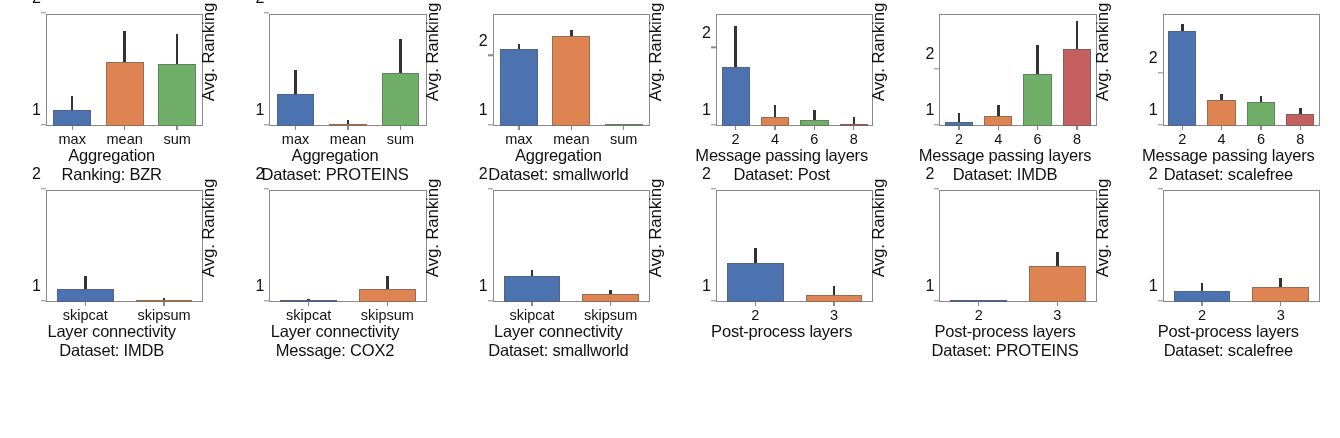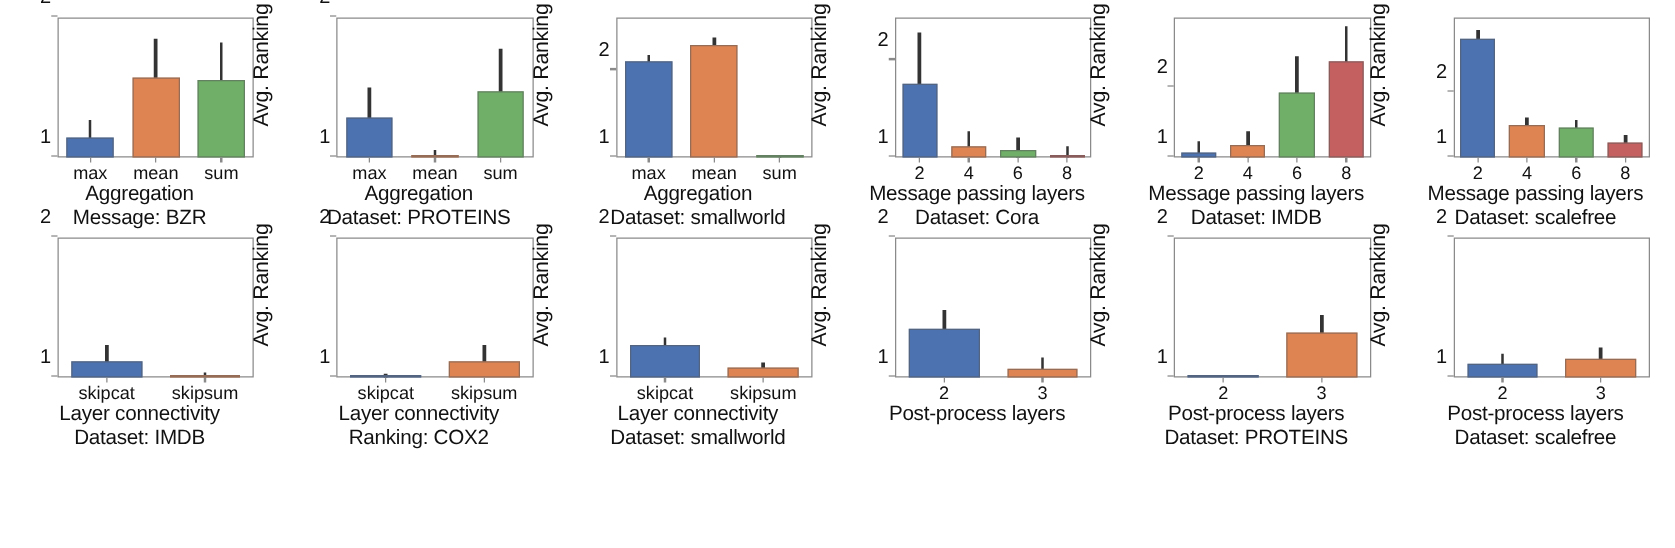--- a/index.html
+++ b/index.html
@@ -194,21 +194,21 @@
               <div class="bar" title="sum: 1.55" style="height: 55%; background: rgb(111, 175, 104);"></div>
             </div>
           </div>
           <div class="xticks">
             <div class="xtickcell"><span class="tm"></span><span>max</span></div>
             <div class="xtickcell"><span class="tm"></span><span>mean</span></div>
             <div class="xtickcell"><span class="tm"></span><span>sum</span></div>
           </div>
         </div>
         <div class="xcap">Aggregation</div>
-        <div class="xcap2">Message: BZR</div>
+        <div class="xcap2">Ranking: BZR</div>
       </div>
       <div class="panel">
         <div class="ylabel">Avg. Ranking</div>
         <div class="plotwrap">
           <div class="plotbox"></div>
           <div class="ytick" style="bottom: 0%;">1</div>
           <div class="ytickmark" style="bottom: 0%;"></div>
           <div class="ytick" style="bottom: 100%;">2</div>
           <div class="ytickmark" style="bottom: 100%;"></div>
           <div class="bars">
@@ -292,21 +292,21 @@
             </div>
           </div>
           <div class="xticks">
             <div class="xtickcell"><span class="tm"></span><span>2</span></div>
             <div class="xtickcell"><span class="tm"></span><span>4</span></div>
             <div class="xtickcell"><span class="tm"></span><span>6</span></div>
             <div class="xtickcell"><span class="tm"></span><span>8</span></div>
           </div>
         </div>
         <div class="xcap">Message passing layers</div>
-        <div class="xcap2">Dataset: Cora</div>
+        <div class="xcap2">Dataset: Post</div>
       </div>
       <div class="panel">
         <div class="ylabel">Avg. Ranking</div>
         <div class="plotwrap">
           <div class="plotbox"></div>
           <div class="ytick" style="bottom: 0%;">1</div>
           <div class="ytickmark" style="bottom: 0%;"></div>
           <div class="ytick" style="bottom: 50%;">2</div>
           <div class="ytickmark" style="bottom: 50%;"></div>
           <div class="bars">
@@ -415,21 +415,21 @@
               <div class="err" style="bottom: 2%; height: 21%; background: rgb(51, 51, 51);"></div>
               <div class="bar" title="skipsum: 1.12" style="height: 12%; background: rgb(221, 132, 82);"></div>
             </div>
           </div>
           <div class="xticks">
             <div class="xtickcell"><span class="tm"></span><span>skipcat</span></div>
             <div class="xtickcell"><span class="tm"></span><span>skipsum</span></div>
           </div>
         </div>
         <div class="xcap">Layer connectivity</div>
-        <div class="xcap2">Ranking: COX2</div>
+        <div class="xcap2">Message: COX2</div>
       </div>
       <div class="panel">
         <div class="ylabel">Avg. Ranking</div>
         <div class="plotwrap">
           <div class="plotbox"></div>
           <div class="ytick" style="bottom: 0%;">1</div>
           <div class="ytickmark" style="bottom: 0%;"></div>
           <div class="ytick" style="bottom: 100%;">2</div>
           <div class="ytickmark" style="bottom: 100%;"></div>
           <div class="bars">

